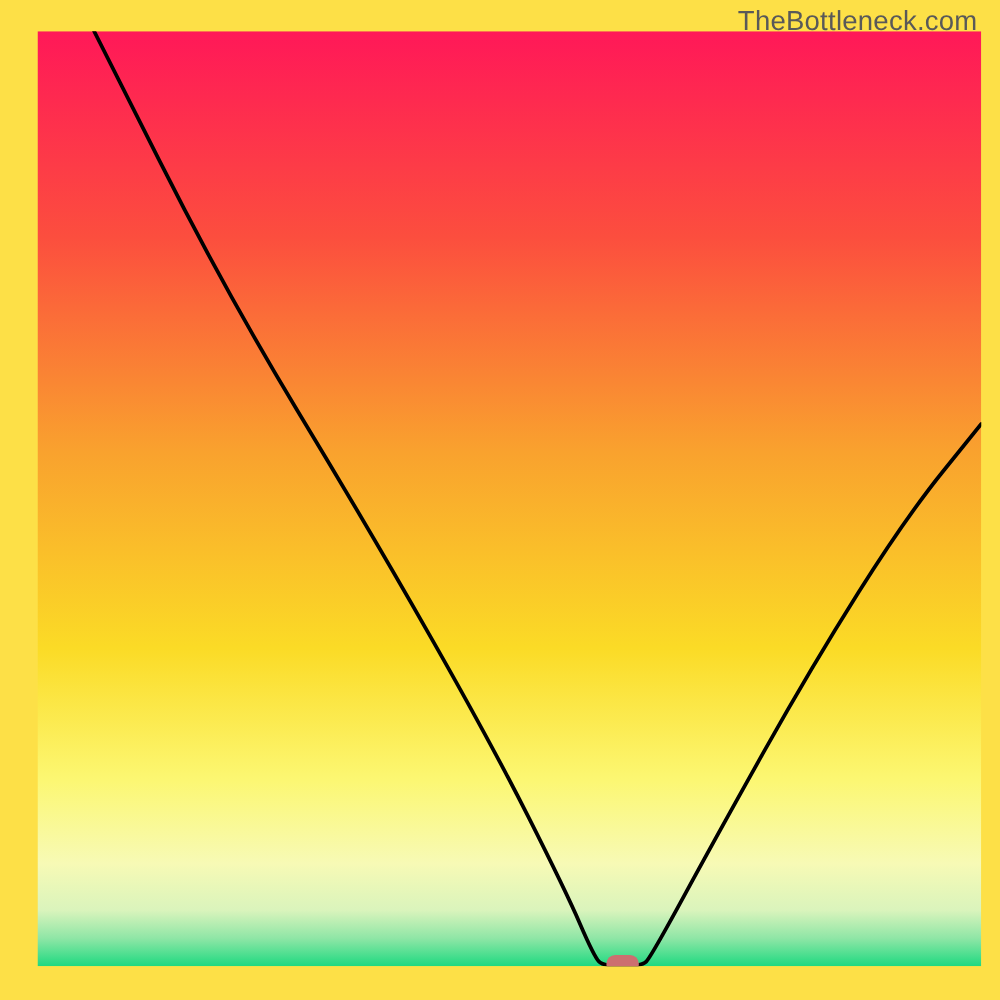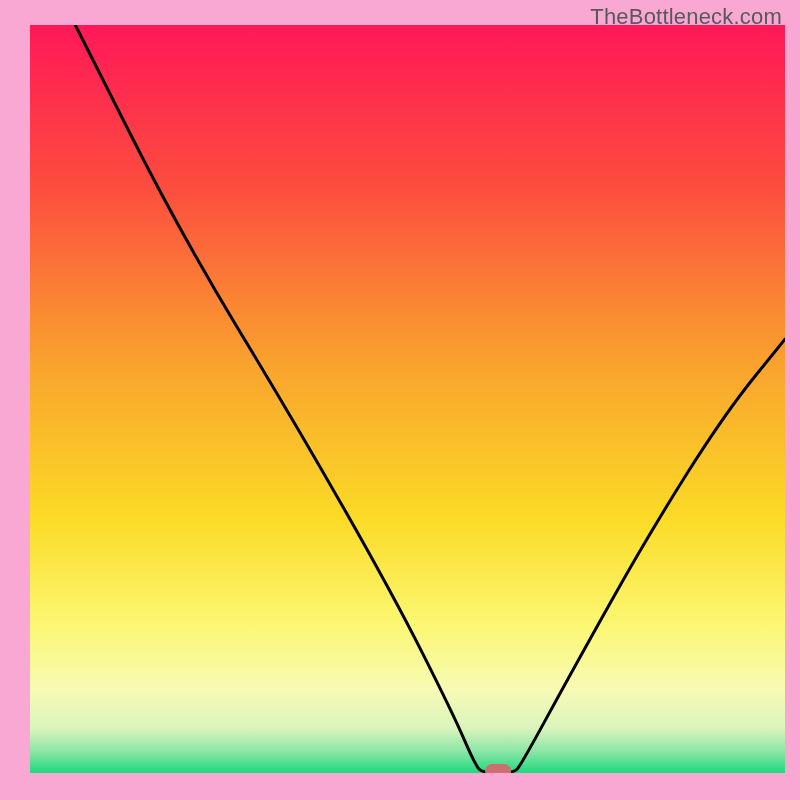--- a/index.html
+++ b/index.html
@@ -1,17 +1,17 @@
 <!DOCTYPE html>
 <html><head>
 <meta charset="utf-8">
 <style>
 * { margin: 0; padding: 0; box-sizing: border-box; }
 html, body { width: 800px; height: 800px; overflow: hidden; background: #000; }
-.frame { position: relative; width: 800px; height: 800px; background: #f9a8d4; }
+.frame { position: relative; width: 800px; height: 800px; background: #fde047; }
 .plot-area { position: absolute; left: 30px; top: 25px; width: 755px; height: 748px; }
 .gradient-bg { position: absolute; left: 0; top: 0; width: 100%; height: 100%; }
 .curve-layer { position: absolute; left: 0; top: 0; width: 100%; height: 100%; }
 .watermark {
   position: absolute;
   top: 4px;
   right: 18px;
   font-family: Arial, Helvetica, sans-serif;
   font-size: 22px;
   color: #595959;

